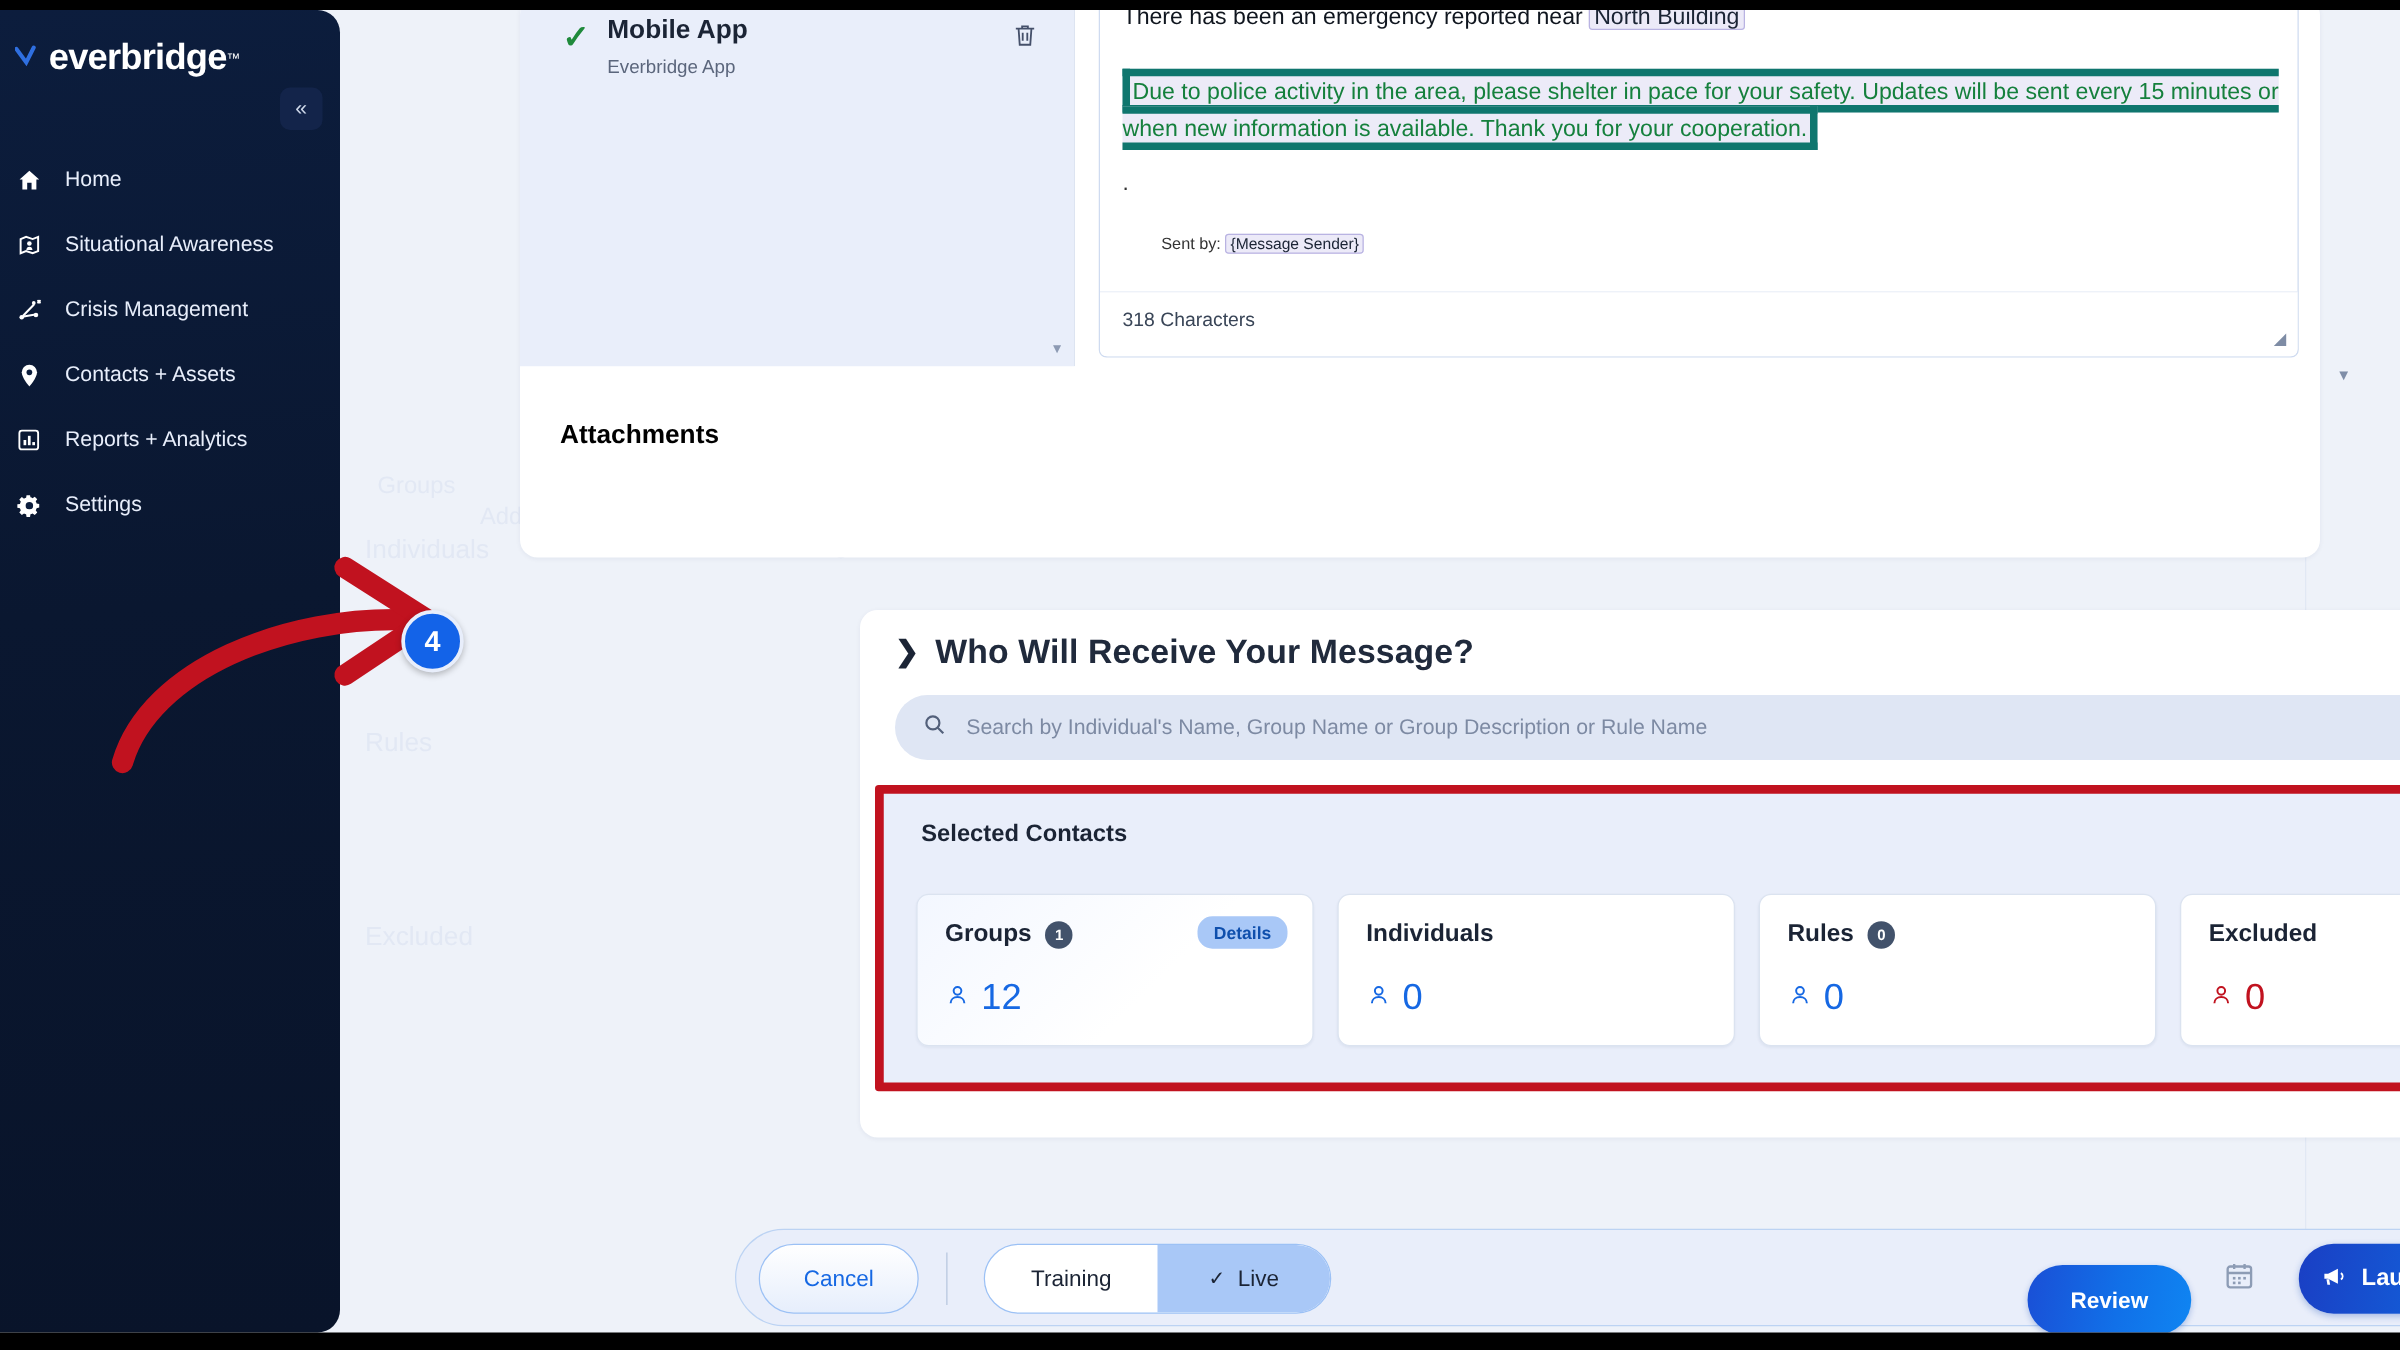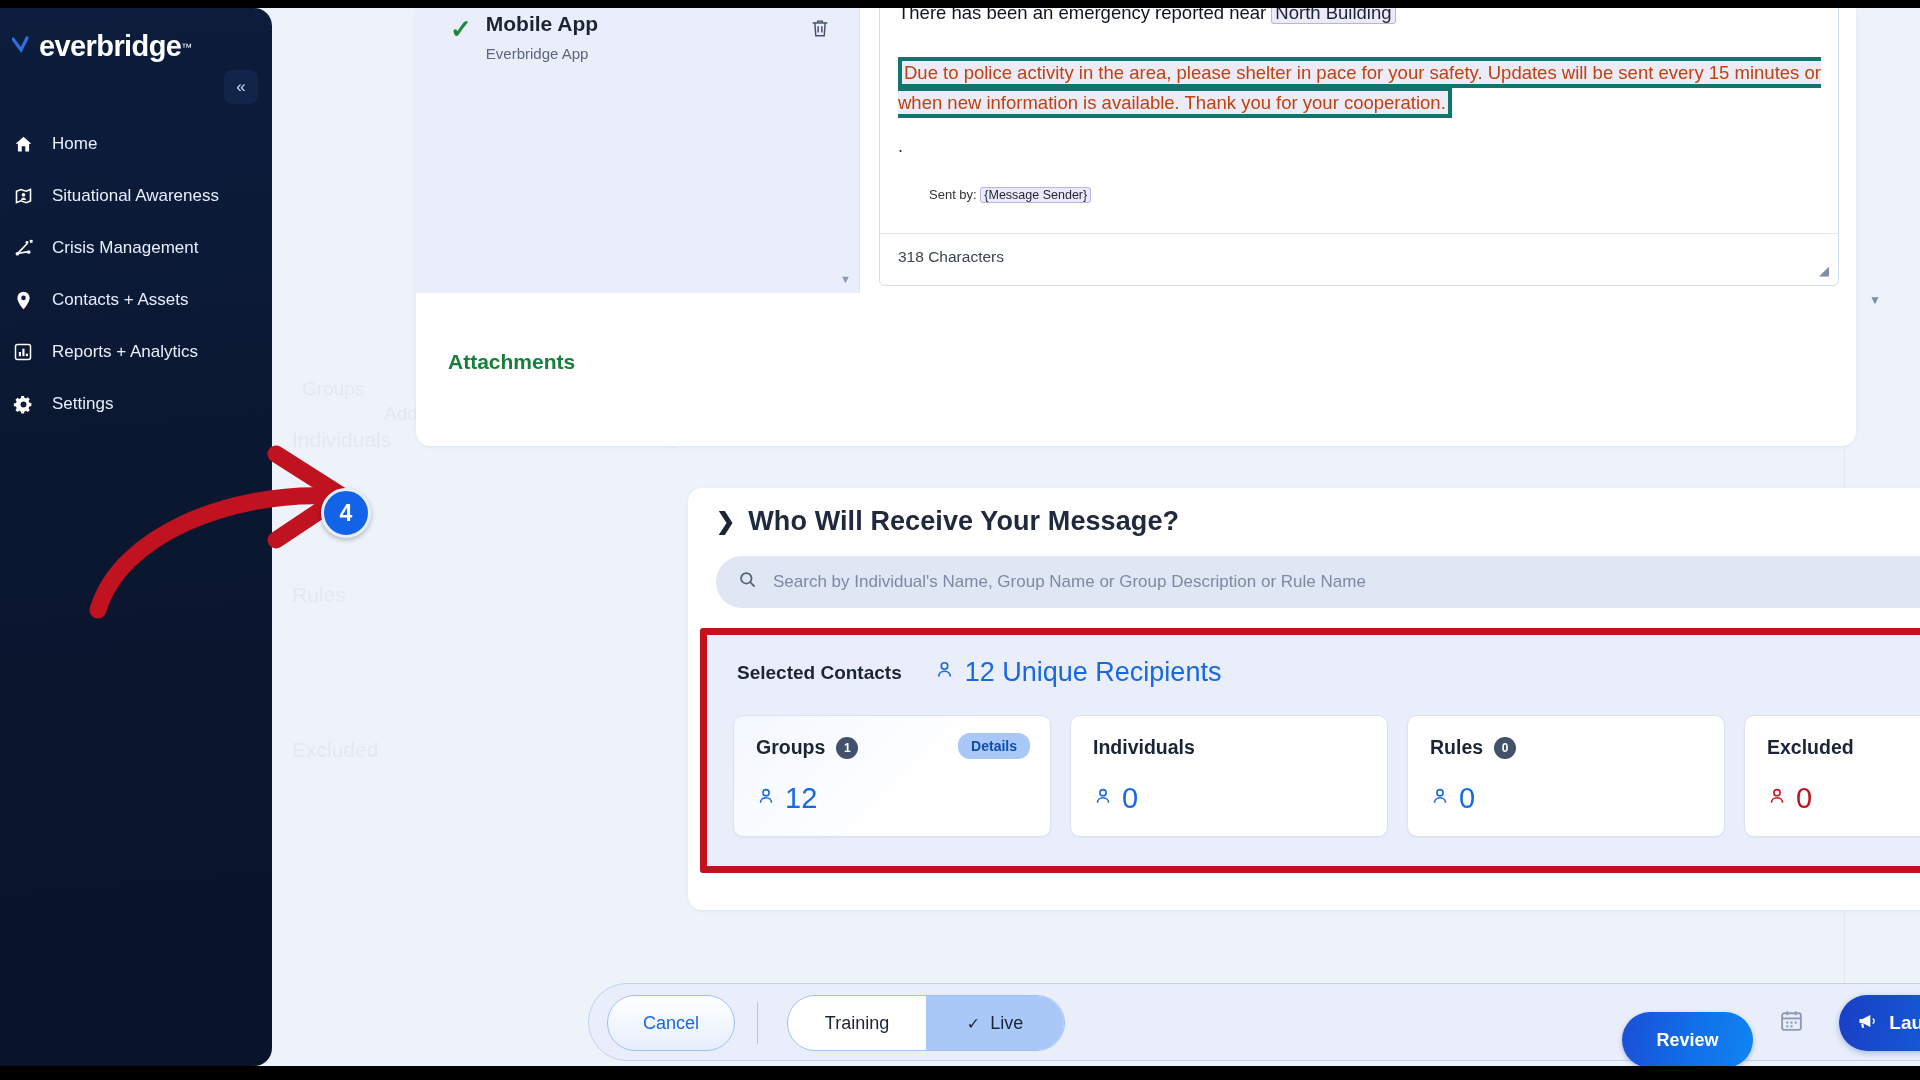--- a/index.html
+++ b/index.html
@@ -111,36 +111,36 @@
     position:absolute; left:463px; top:-12px; width:960px; height:300px;
     background:#fff; border:1px solid #cfdbf0; border-radius:6px;
   }
   .msg-body { position:absolute; left:18px; top:12px; right:14px; }
   .msg-line { font-size:18.5px; color:#10161f; line-height:1.55; }
   .tok {
     background:#eceaf8; border:1px solid #b9b3e2; border-radius:3px;
     padding:0 3px; color:#1b2435;
   }
   .msg-hl {
-    background:#ecebf8; border:4px solid #0f766e; color:#c2410c;
+    background:#ecebf8; border:6px solid #0f766e; color:#15803d;
     display:inline; padding:1px 2px; line-height:1.62;
   }
   .msg-dot { font-size:18px; color:#333; margin-top:18px; }
   .sent-by { position:absolute; left:32px; top:200px; font-size:13px; color:#333;margin-left:17px; }
   .sent-by .tok { font-size:12.5px; }
   .msg-footer {
     position:absolute; left:0; bottom:0; width:100%; height:52px;
     border-top:1px solid #e1e8f4; background:#fff;
     border-bottom-left-radius:6px; border-bottom-right-radius:6px;
   }
   .char-count { position:absolute; left:18px; top:14px; font-size:15.5px; color:#394557; }
   .resize-grip { position:absolute; right:9px; bottom:7px; color:#7e8ca5; font-size:13px; transform:rotate(0deg); }
 
   
-  .attach-label { position:absolute; left:176px; top:342px; font-size:21px; font-weight:700; color:#15803d; z-index:6;}
+  .attach-label { position:absolute; left:176px; top:328px; font-size:21px; font-weight:700; color:#000000; z-index:6;}
 
   
   .rec-card {
     position:absolute; left:416px; top:480px; width:1440px; height:422px;
     background:#fff; border-radius:14px;
     box-shadow:0 1px 4px rgba(20,40,80,.06);
     z-index:5;
   }
   .rec-head { position:absolute; left:28px; top:18px; display:flex; align-items:center; }
   .chev { color:#1b2435; font-size:23px; font-weight:700; margin-right:13px; }
@@ -430,29 +430,20 @@
                 <path d="M15.4 15.4 L21 21"></path>
             </svg>
           </span>
           <span class="search-ph">Search by Individual's Name, Group Name or Group Description or Rule Name</span>
         </div>
       </div>
 
       <div class="red-box">
         <div class="sel-row">
           <span class="sel-label">Selected Contacts</span>
-          <span class="sel-pill">
-            <span class="person">
-              <svg width="21" height="21" viewBox="0 0 24 24" fill="none" stroke="#1668e3" stroke-width="1.9">
-                <circle cx="12" cy="8" r="3.7"></circle>
-                  <path d="M5.4 20 c0-3.8 3-6 6.6-6 s6.6 2.2 6.6 6"></path>
-              </svg>
-            </span>
-            <span>12 Unique Recipients</span>
-          </span>
         </div>
 
         <div class="cards-row">
 
           <div class="mini-card groups">
             <div class="mc-title">
               <span>Groups</span>
               <span class="mc-badge">1</span>
             </div>
             <div class="details-chip">Details</div>

